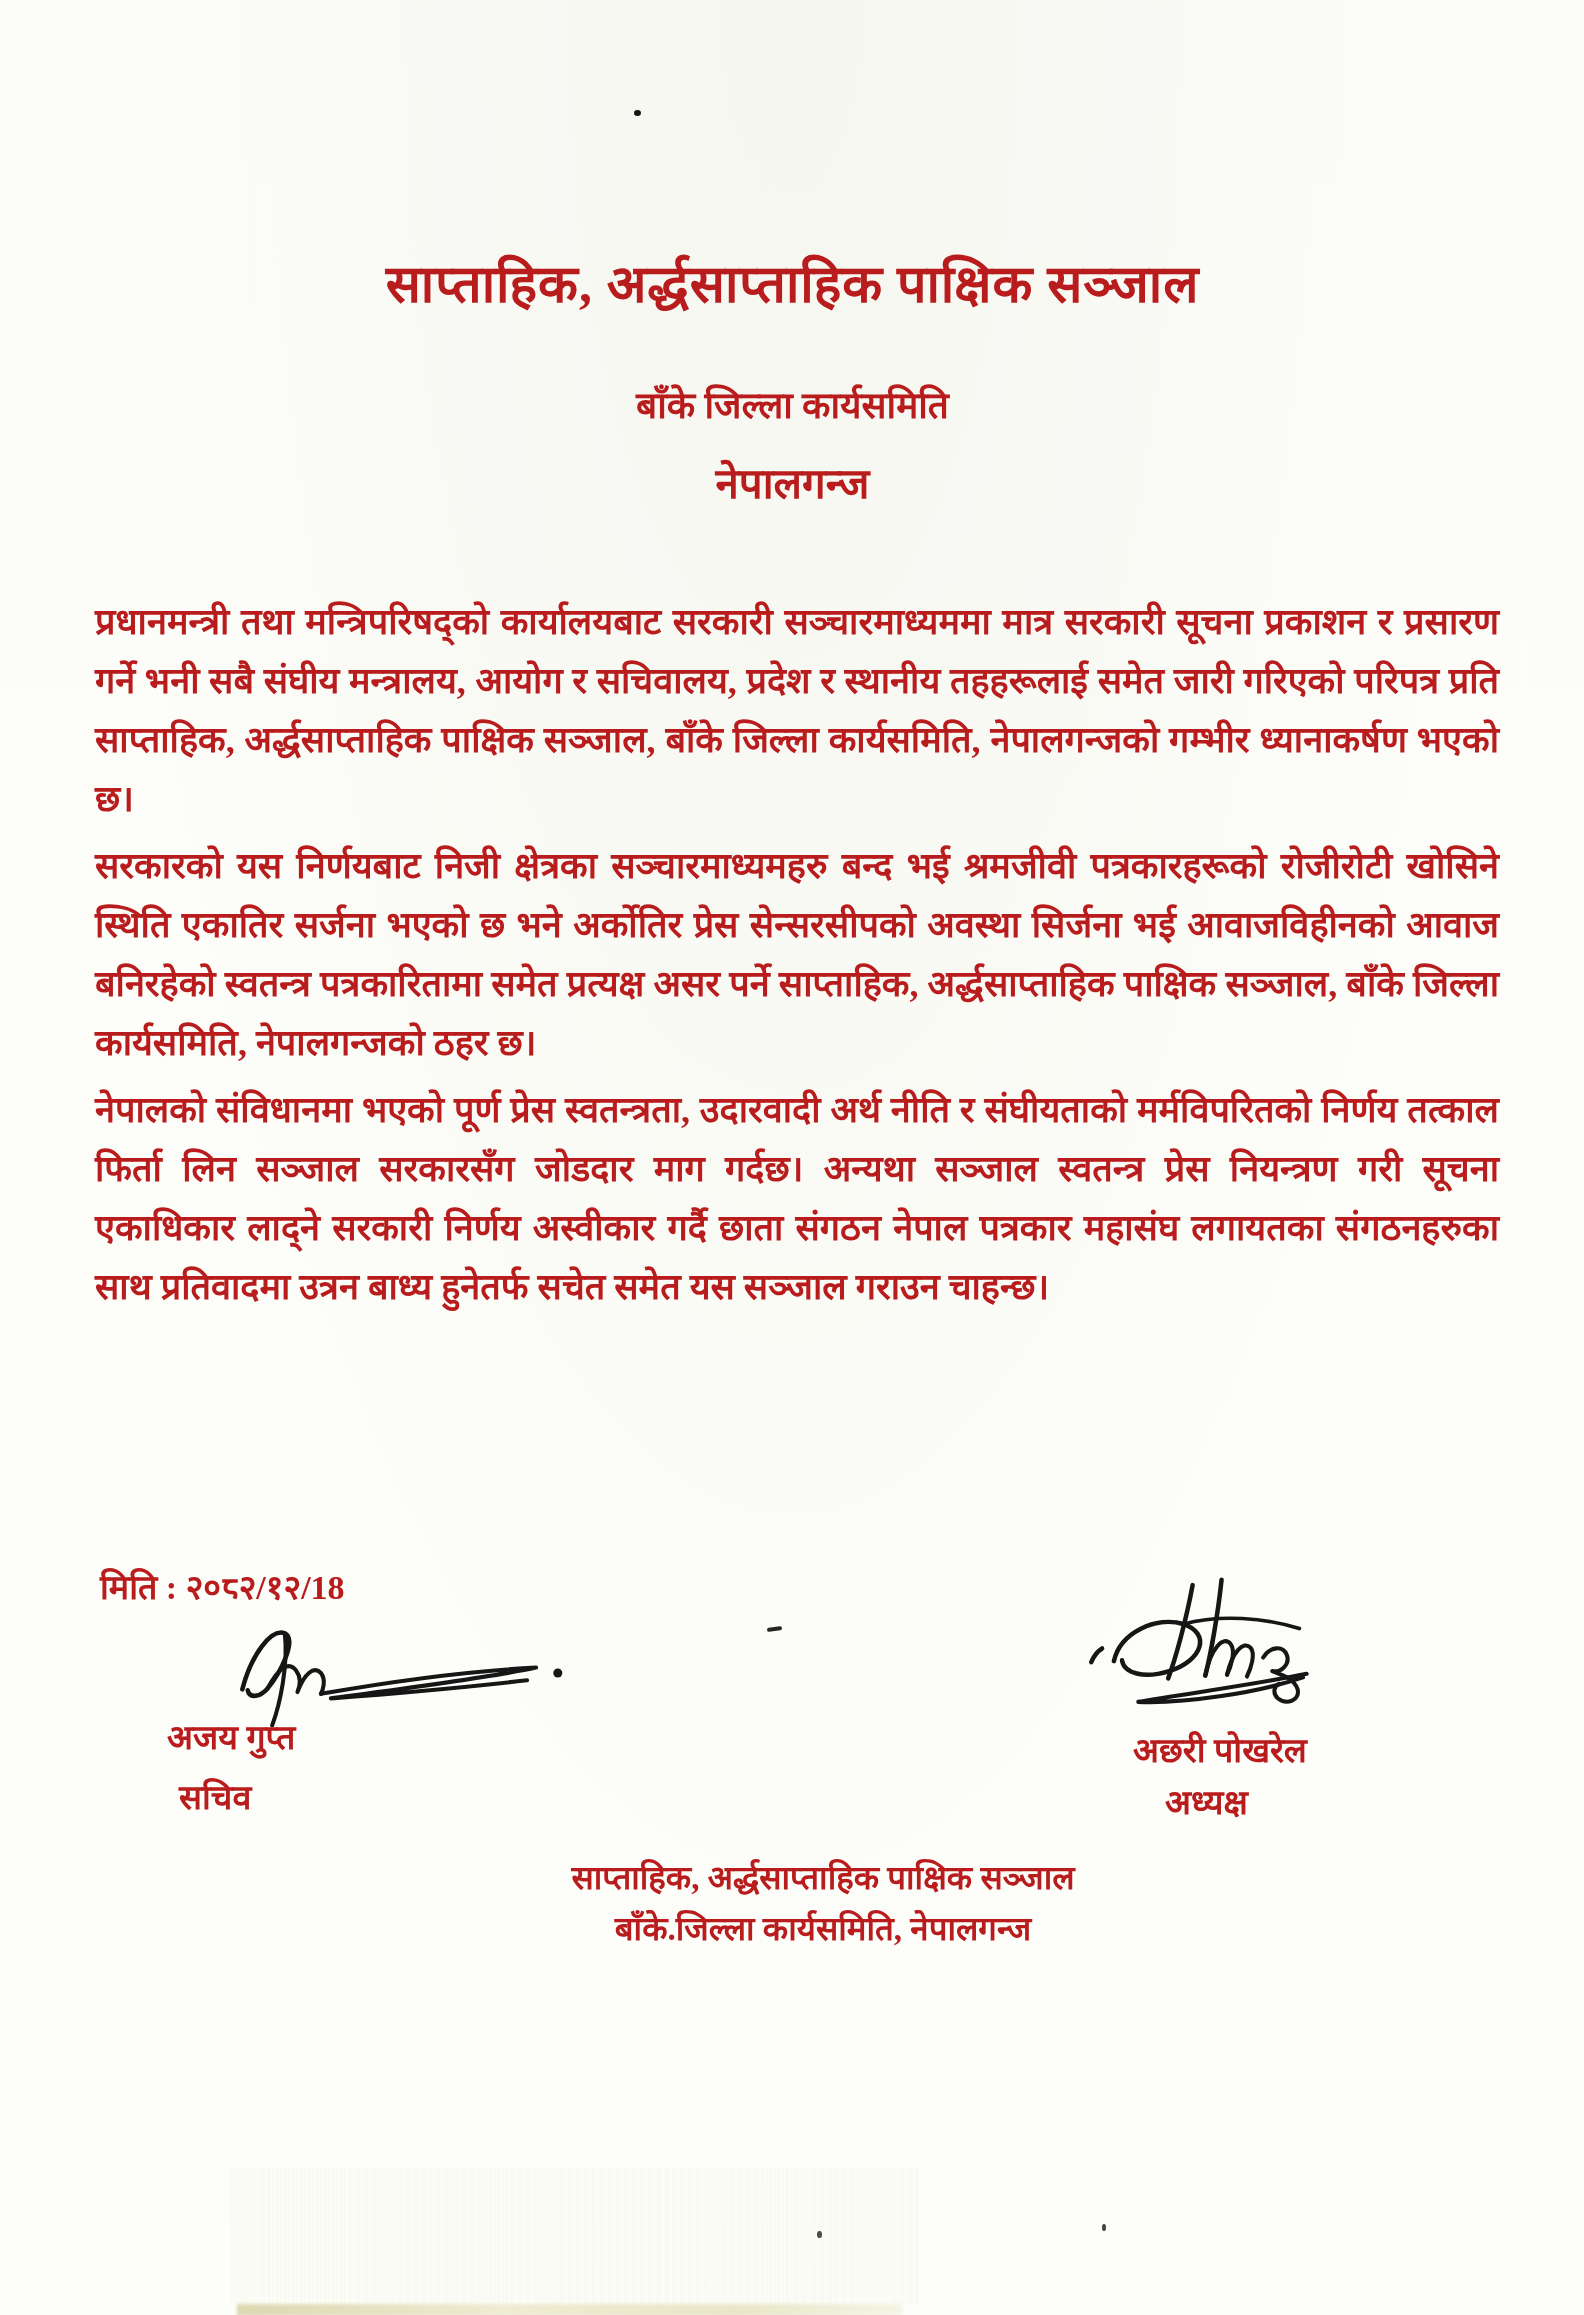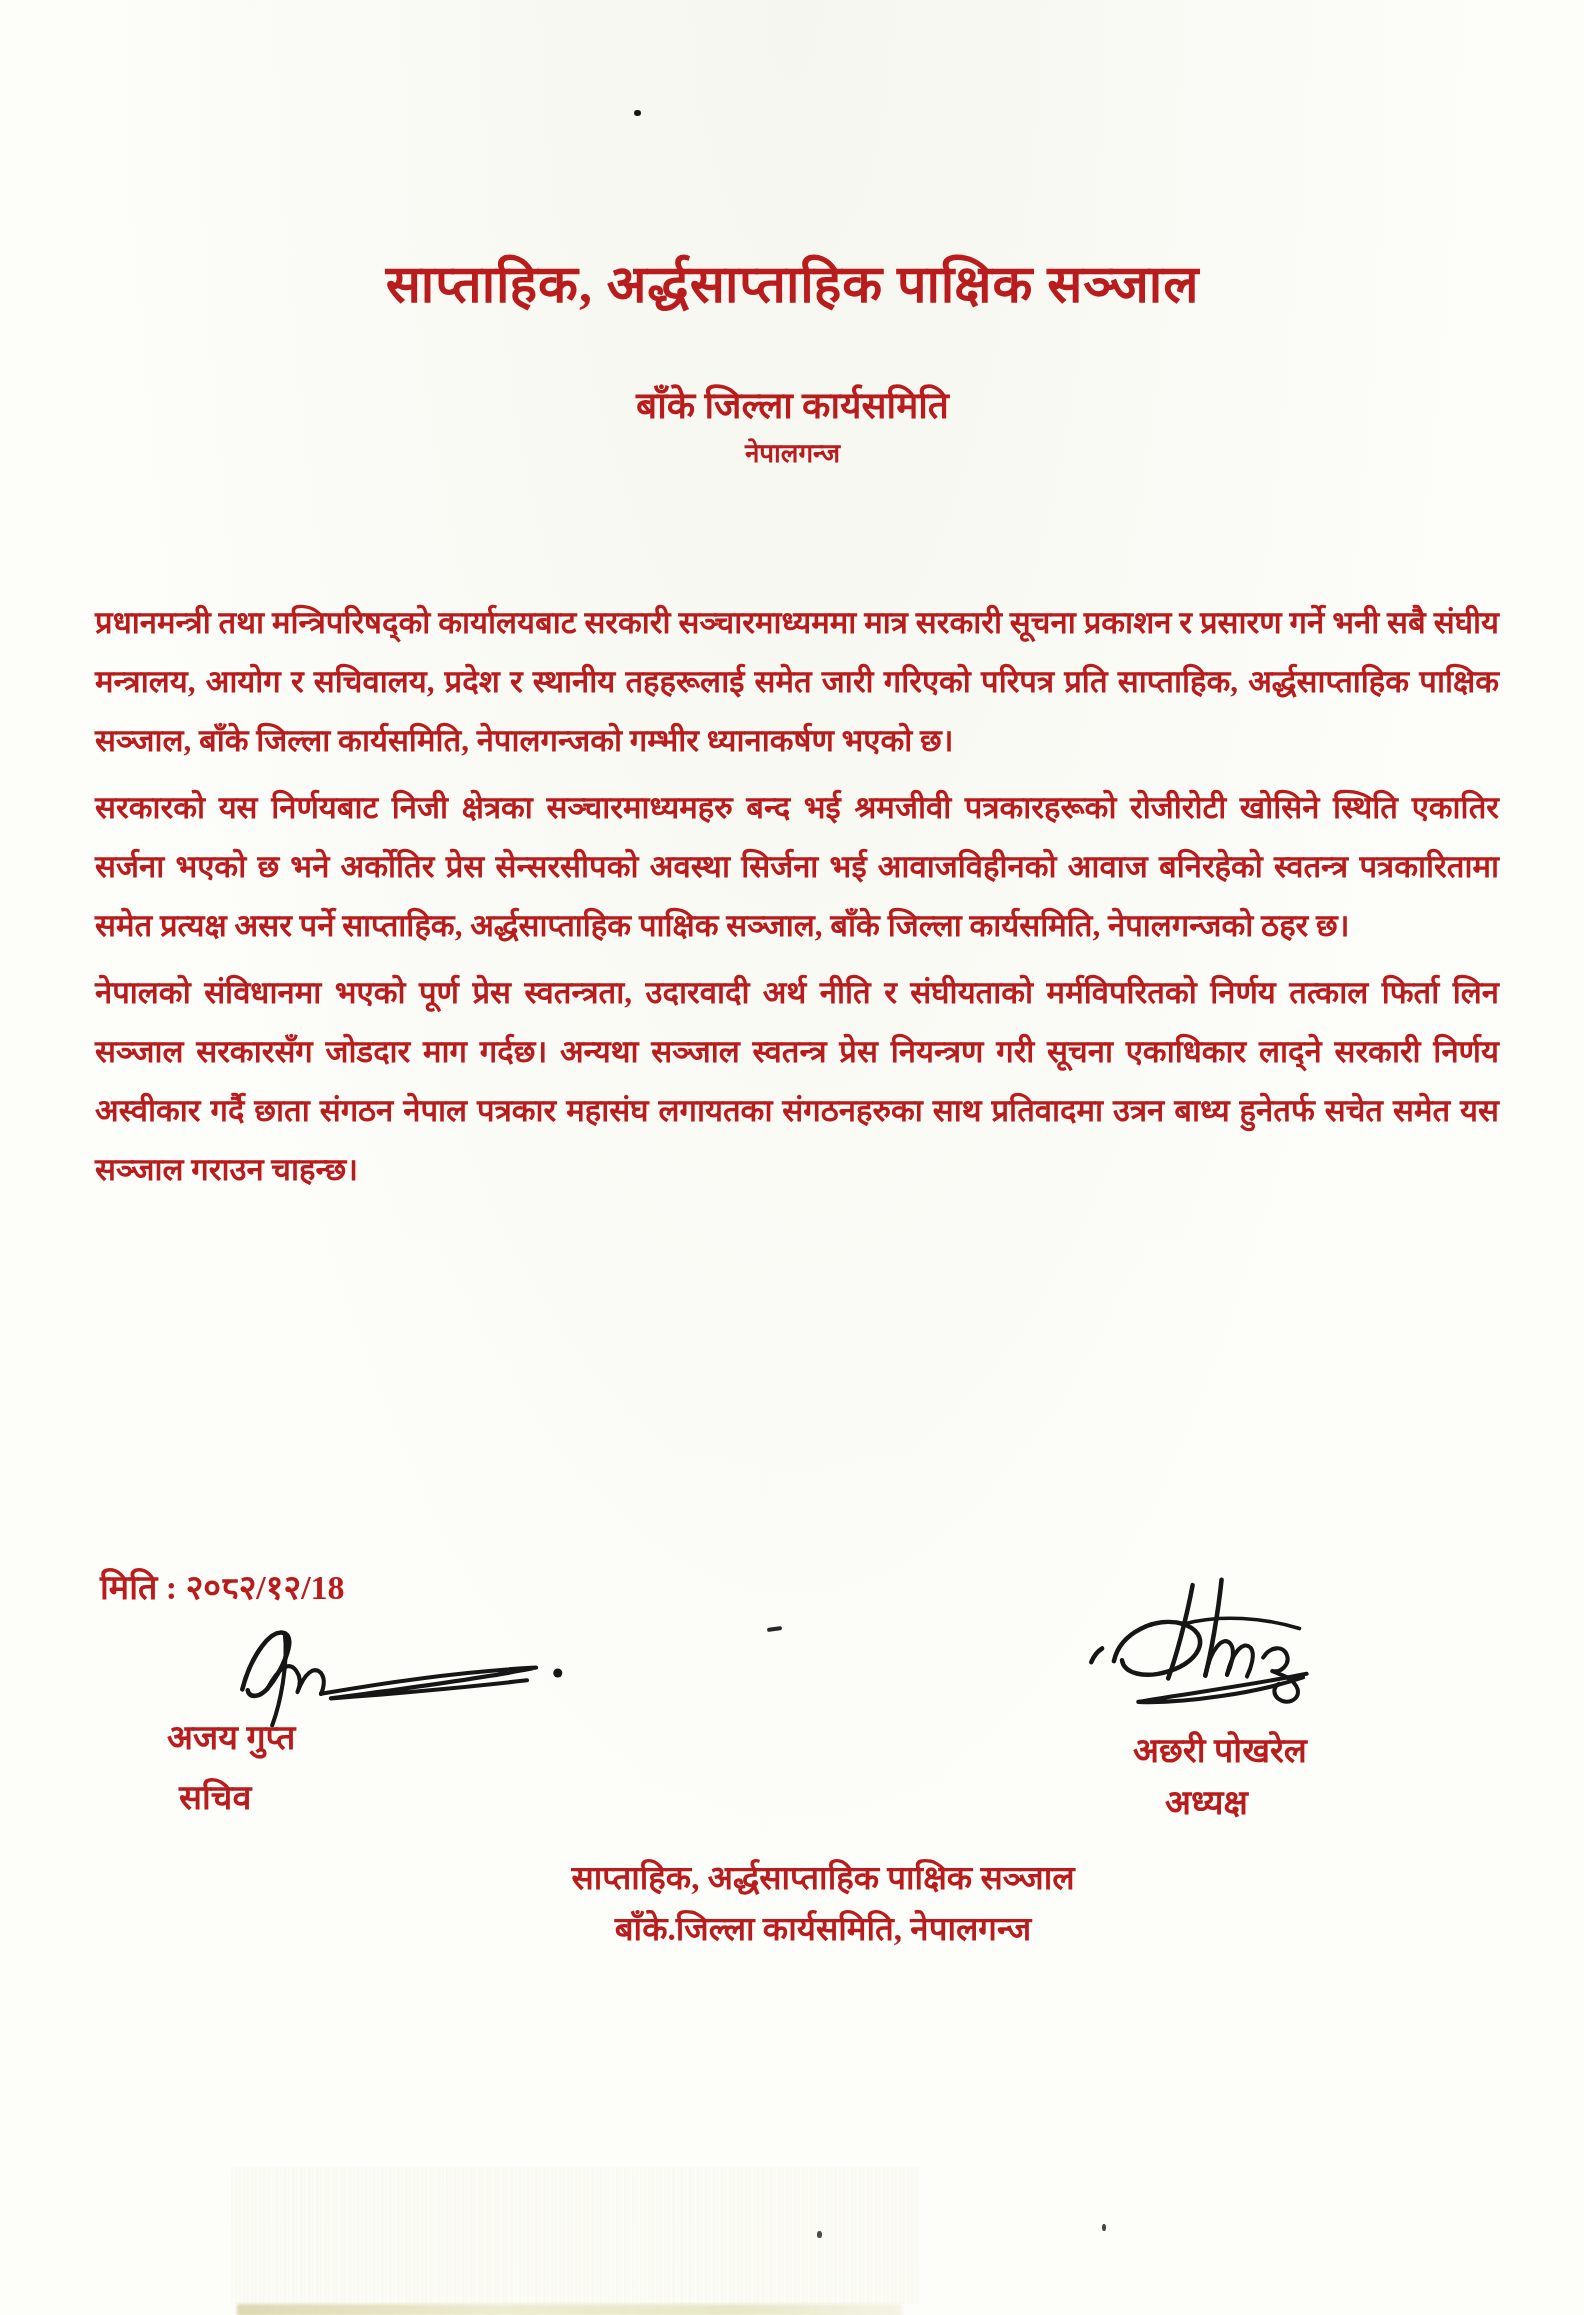--- a/index.html
+++ b/index.html
@@ -72,42 +72,42 @@
     font-size: 52px;
     font-weight: 700;
     letter-spacing: 0.9px;
   }
   .doc-subtitle {
     top: 378px;
     font-size: 37px;
     font-weight: 700;
   }
   .doc-location {
-    top: 434px;
-    font-size: 26px;
+    top: 453px;
+    font-size: 42px;
     font-weight: 700;
   }
   .doc-heading {
     top: 525px;
     font-size: 37px;
     font-weight: 700;
     text-decoration: underline;
     text-decoration-thickness: 2.7px;
     text-underline-offset: 9px;
   }
 
   .body-text {
     position: absolute;
     left: 95px;
     top: 593px;
     width: 1404px;
   }
   .body-text p {
     margin: 0 0 8.1px 0;
-    font-size: 31px;
+    font-size: 36px;
     line-height: 59px;
     font-weight: 600;
     text-align: justify;
     text-justify: inter-word;
   }
 
   .date-line {
     position: absolute;
     left: 100px;
     top: 1563px;

